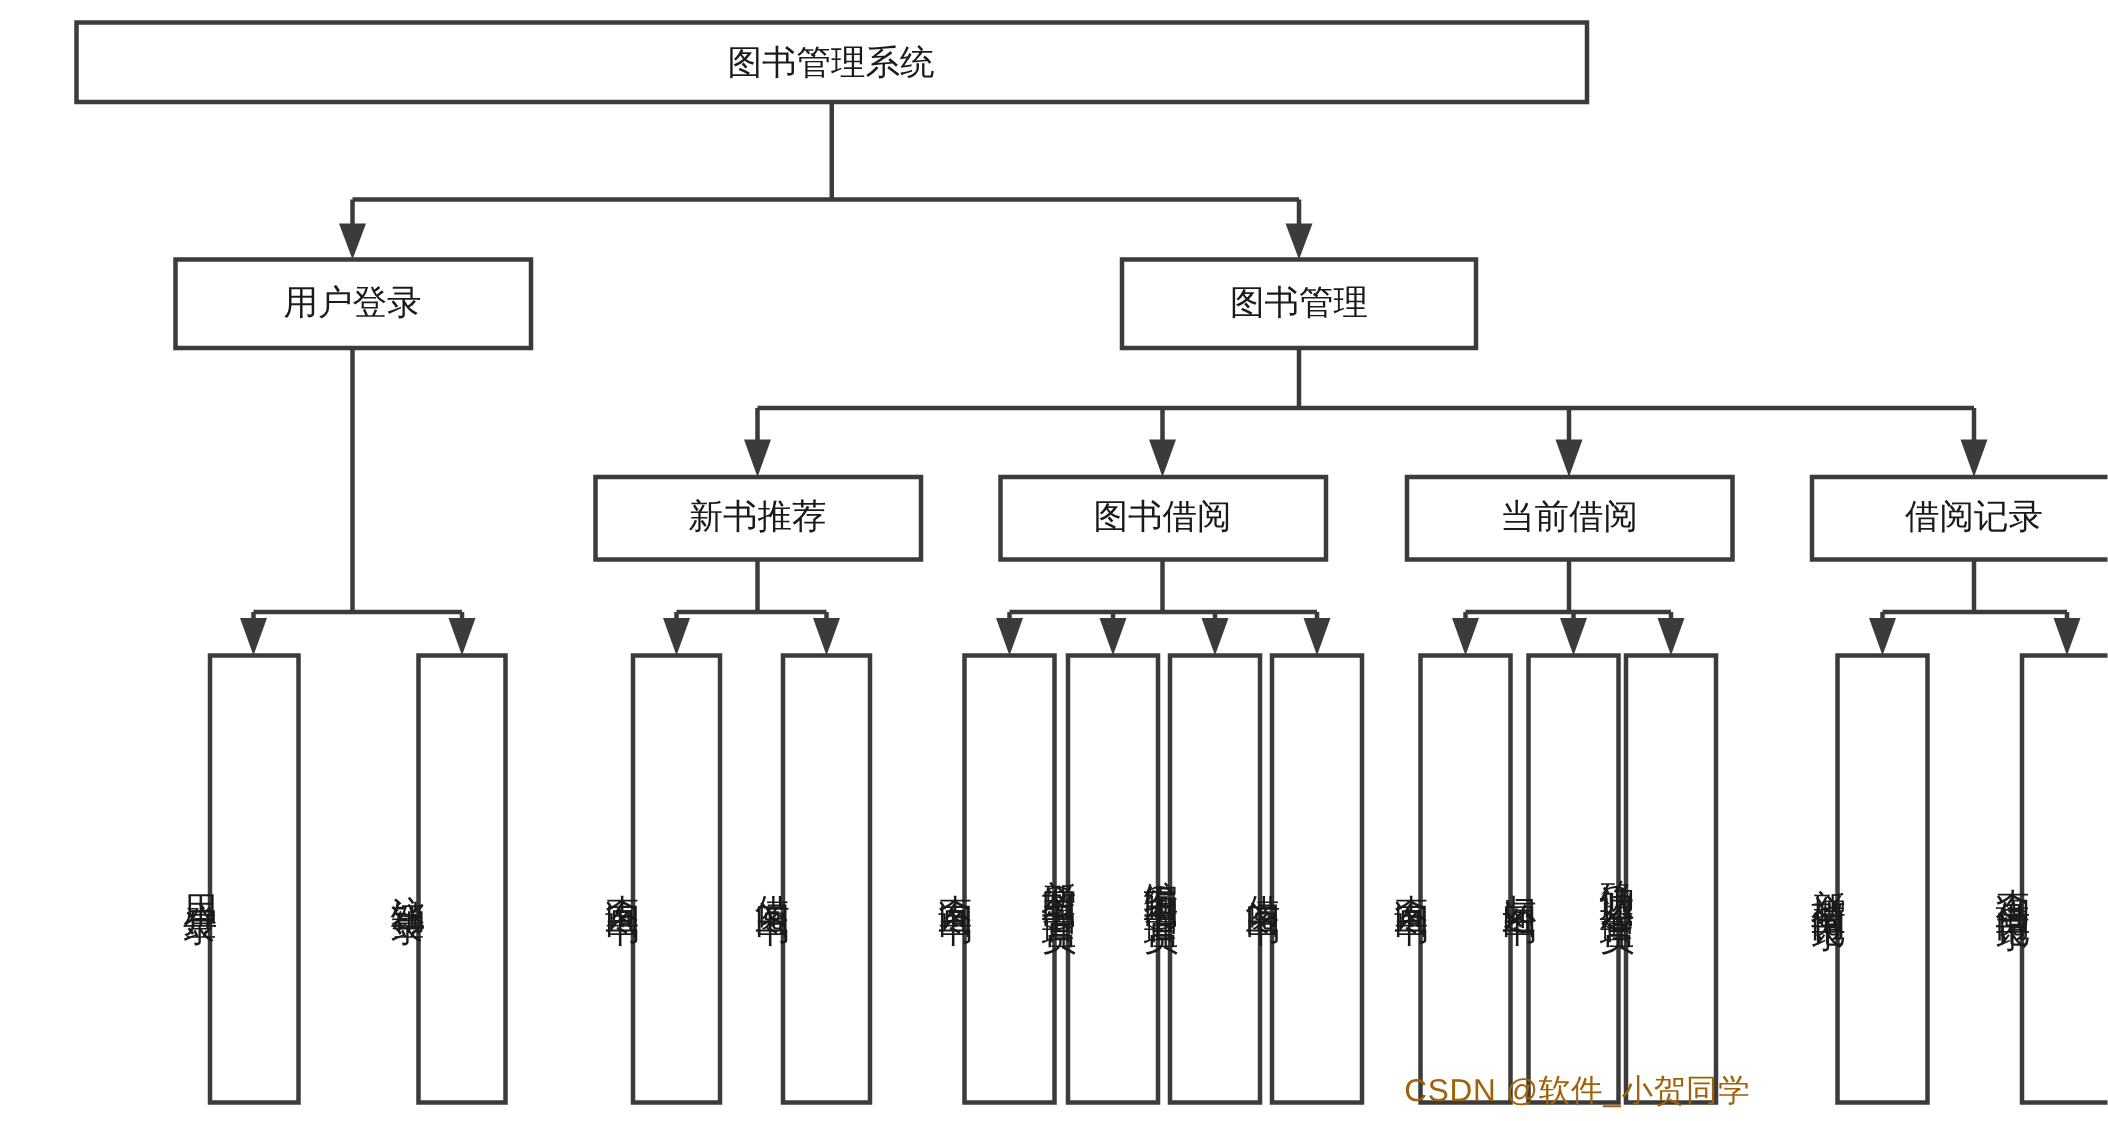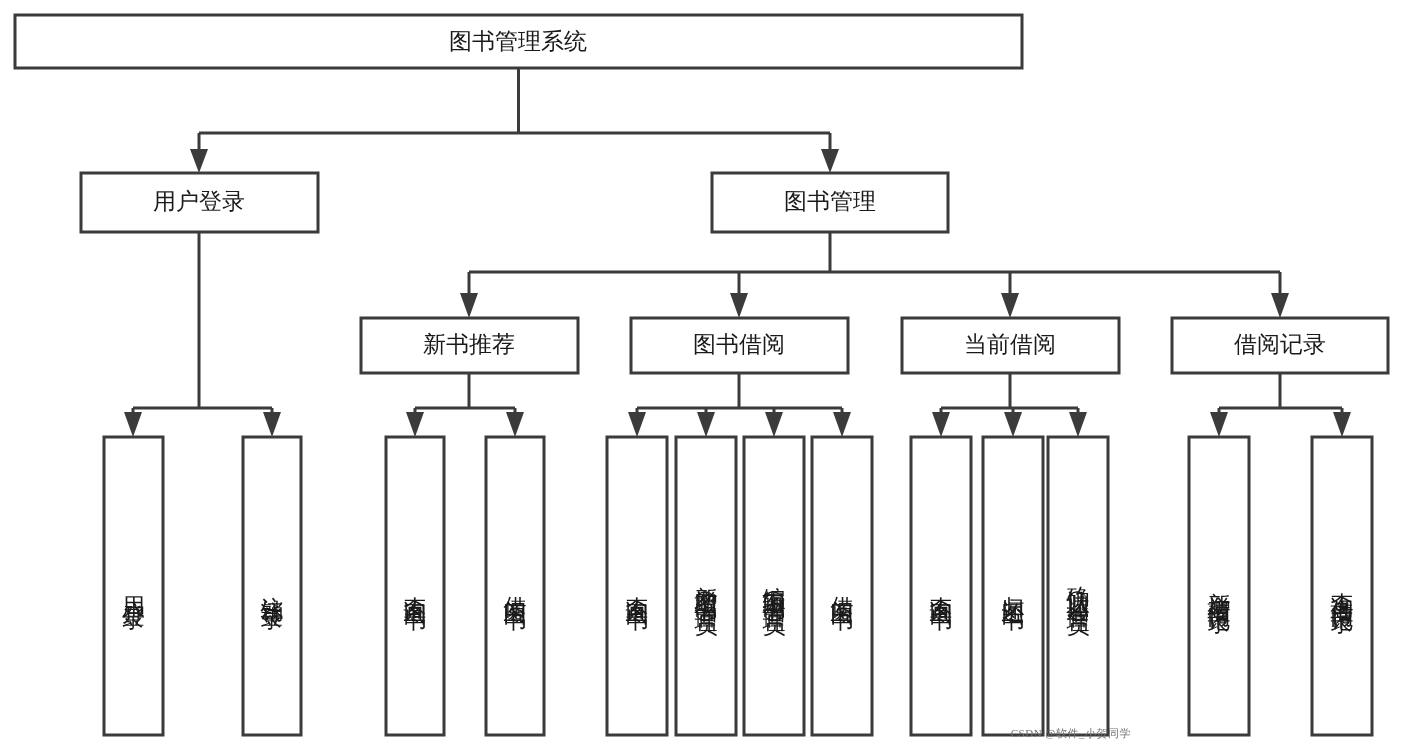--- a/index.html
+++ b/index.html
@@ -13,20 +13,21 @@
     position: relative;
     overflow: hidden;
     font-family: "Liberation Sans", "DejaVu Sans", sans-serif;
   }
   #diagram-root {
     position: absolute;
     left: 0;
     top: 0;
     width: 1139px;
     height: 747px;
+    padding-left: 36px;
   }
   svg.flow {
     display: block;
     width: 1405px;
     height: 747px;
   }
   .node-rect {
     fill: #ffffff;
     stroke: #3b3b3b;
     stroke-width: 3;
@@ -67,23 +68,23 @@
     display: flex;
     align-items: center;
     justify-content: center;
     white-space: nowrap;
     pointer-events: none;
   }
   .watermark {
     position: absolute;
     right: 8px;
     bottom: 6px;
-    font-family: Liberation Serif, serif;
-    font-size: 11px;
-    color: #737373;
+    font-family: Liberation Sans, sans-serif;
+    font-size: 21px;
+    color: #a16207;
     letter-spacing: 0.5px;
     white-space: nowrap;
   }
 </style>
 </head>
 <body>
 
 <div id="diagram-root">
 
   <svg class="flow" viewBox="0 0 1405 747" xmlns="http://www.w3.org/2000/svg">

